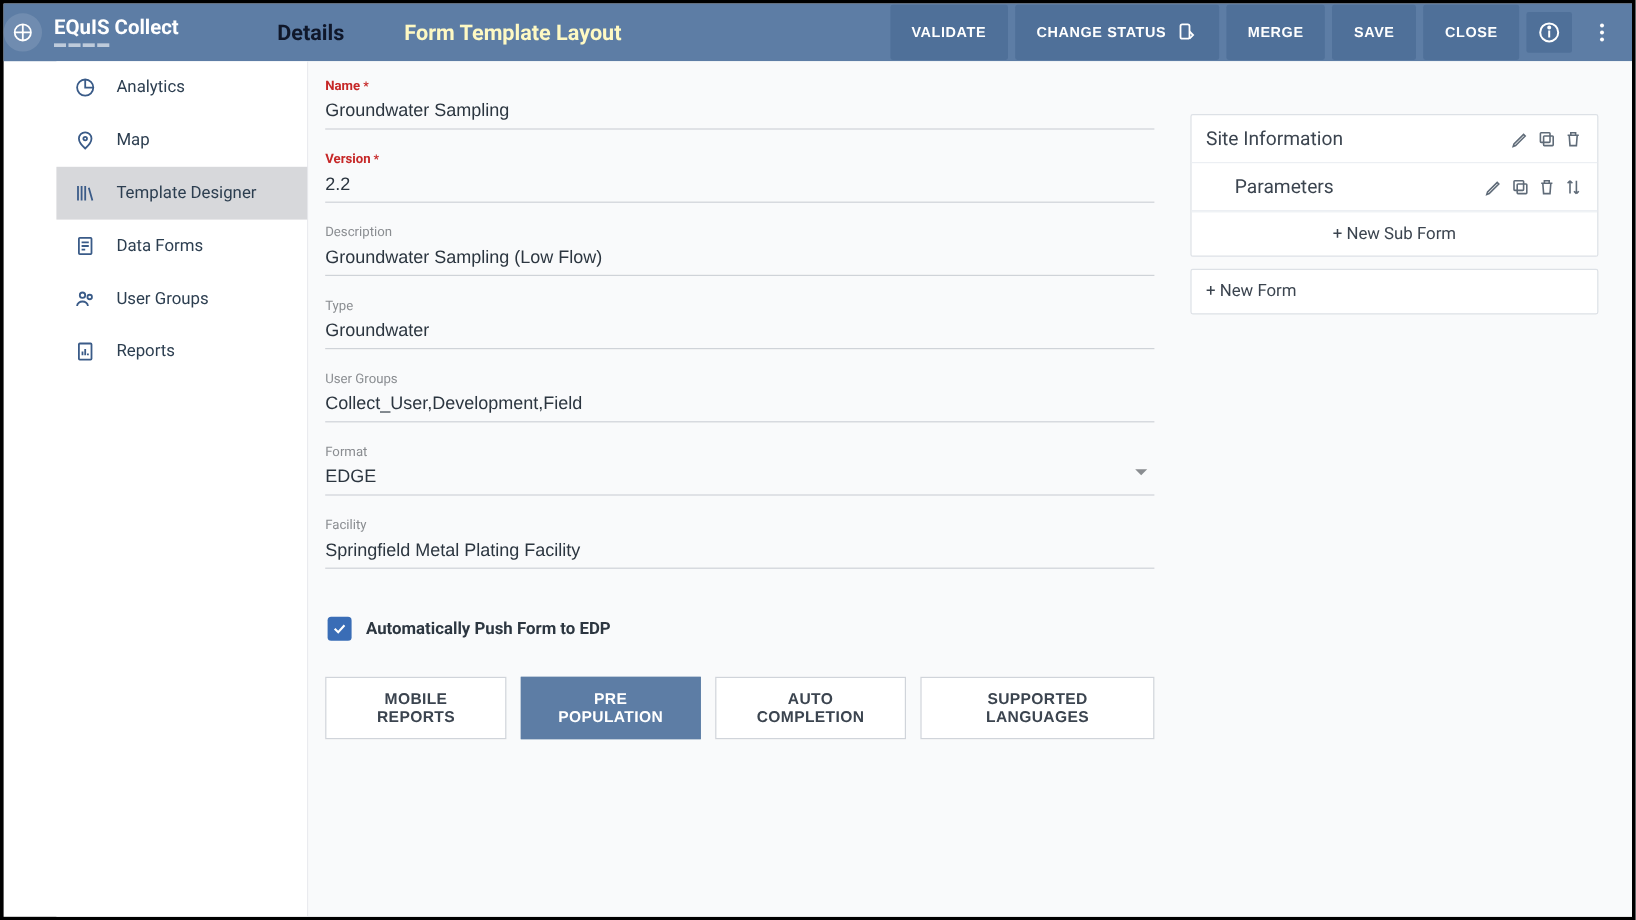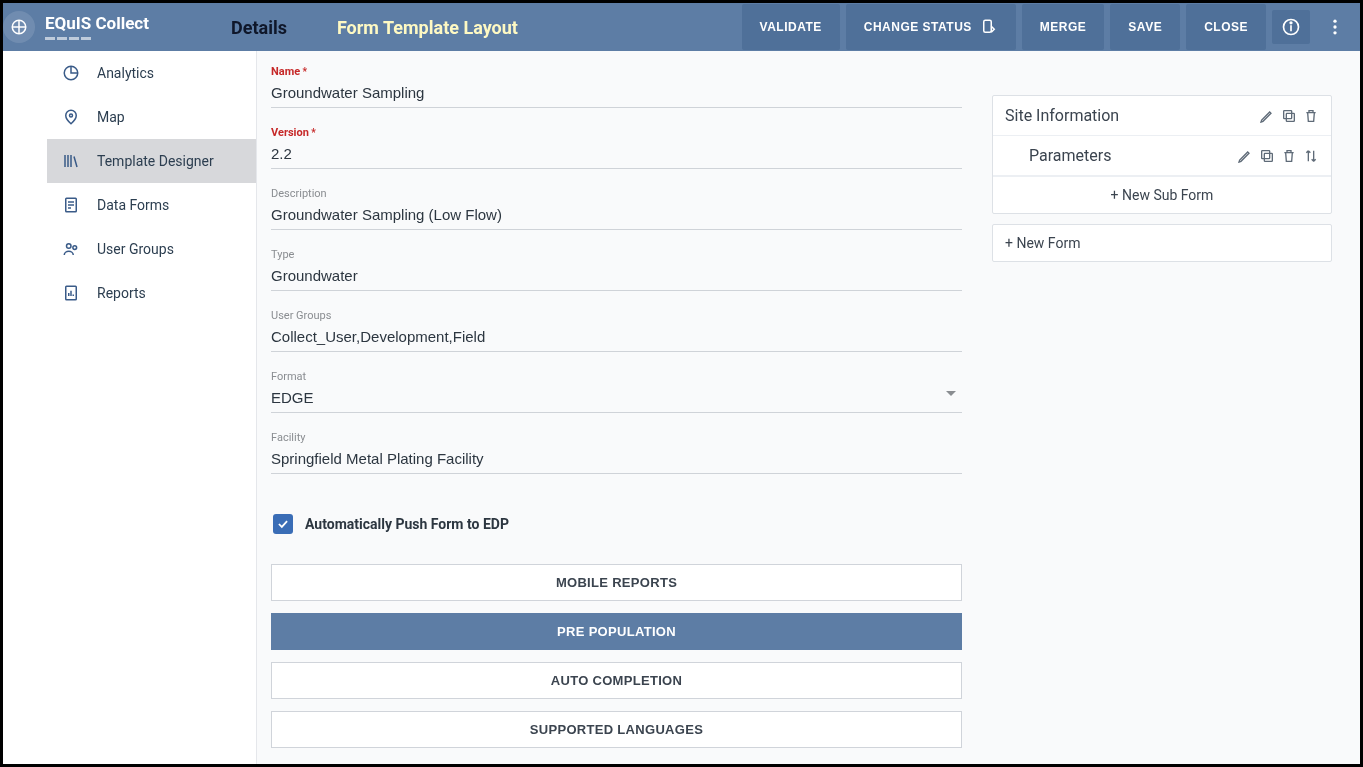--- a/index.html
+++ b/index.html
@@ -102,21 +102,21 @@
   position:absolute; right:6px; bottom:12px;
   border:5px solid transparent; border-top-color:#8a8d91;
 }
 .checkbox-row { display:flex; align-items:center; gap:12px; margin:40px 0 30px 2px; }
 .chk {
   width:20px; height:20px; border-radius:3px;
   background:#3a6db6; display:flex; align-items:center; justify-content:center;
 }
 .chk svg { width:14px; height:14px; color:#fff;}
 .chk-label { font-size:14px; font-weight:700; color:#2c3640;}
-.tabs-row { display:flex; gap:12px; margin-top:18px;flex-direction:column; }
+.tabs-row { display:flex; gap:12px; margin-top:18px; }
 .tab-btn {
   border:1px solid #d0d4da; background:#fff; color:#3b444f;
   font-size:13px; font-weight:700; letter-spacing:.3px;
   padding:10px 24px; cursor:pointer; text-transform:uppercase;
 }
 .tab-btn.active { background:#5d7da5; color:#fff; border-color:#5d7da5;}
 .right-col { width:340px; padding-top:30px;}
 .panel {
   background:#fff; border:1px solid #dde1e6; border-radius:2px;
 }

